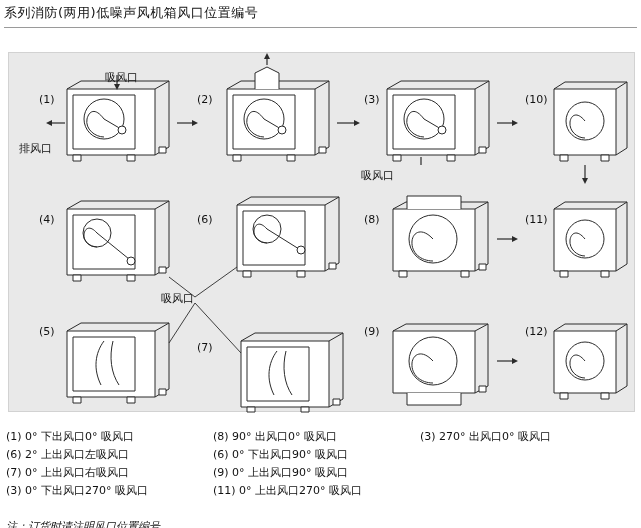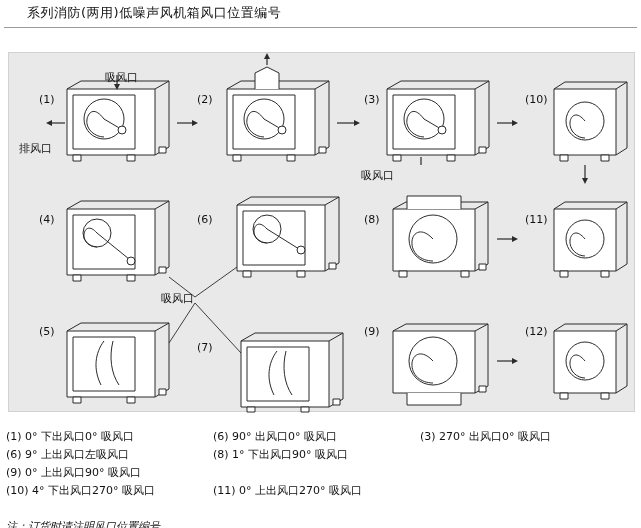--- a/index.html
+++ b/index.html
@@ -6,21 +6,21 @@
   body{
     width:641px;height:528px;
     background:#ffffff;
     font-family:"DejaVu Sans","Liberation Sans",sans-serif;
     color:#111;
     position:relative;
     overflow:hidden;
   }
   .page-title{
     position:absolute;left:4px;top:4px;
-    font-size:13px;letter-spacing:0.5px;color:#111;margin-left:23px;
+    font-size:13px;letter-spacing:0.5px;color:#111;
   }
   .title-rule{
     position:absolute;left:4px;top:27px;width:633px;height:1px;background:#9a9a9a;
   }
   .diagram-panel{
     position:absolute;left:8px;top:52px;width:625px;height:358px;
     background:#e9e9e9;border:1px solid #d2d2d2;
   }
   .cell-label{
     position:absolute;font-size:11px;color:#111;white-space:nowrap;
@@ -246,28 +246,29 @@
         <rect x="592" y="340" width="8" height="6" fill="#fff"></rect>
       </g>
 
     </g>
   </svg>
 </div>
 
 <div class="legend">
   <div class="legend-row">
     <div class="legend-item">(1) 0° 下出风口0° 吸风口</div>
-    <div class="legend-item">(6) 90° 出风口0° 吸风口</div>
+    <div class="legend-item">(8) 90° 出风口0° 吸风口</div>
     <div class="legend-item">(3) 270° 出风口0° 吸风口</div>
   </div>
   <div class="legend-row">
-    <div class="legend-item">(6) 9° 上出风口左吸风口</div>
-    <div class="legend-item">(8) 1° 下出风口90° 吸风口</div>
-  </div>
-  <div class="legend-row">
+    <div class="legend-item">(6) 2° 上出风口左吸风口</div>
+    <div class="legend-item">(6) 0° 下出风口90° 吸风口</div>
+  </div>
+  <div class="legend-row">
+    <div class="legend-item">(7) 0° 上出风口右吸风口</div>
     <div class="legend-item">(9) 0° 上出风口90° 吸风口</div>
   </div>
   <div class="legend-row">
-    <div class="legend-item">(10) 4° 下出风口270° 吸风口</div>
+    <div class="legend-item">(3) 0° 下出风口270° 吸风口</div>
     <div class="legend-item">(11) 0° 上出风口270° 吸风口</div>
   </div>
   <div class="legend-note">注：订货时请注明风口位置编号。</div>
 </div>
 
 </body></html>

